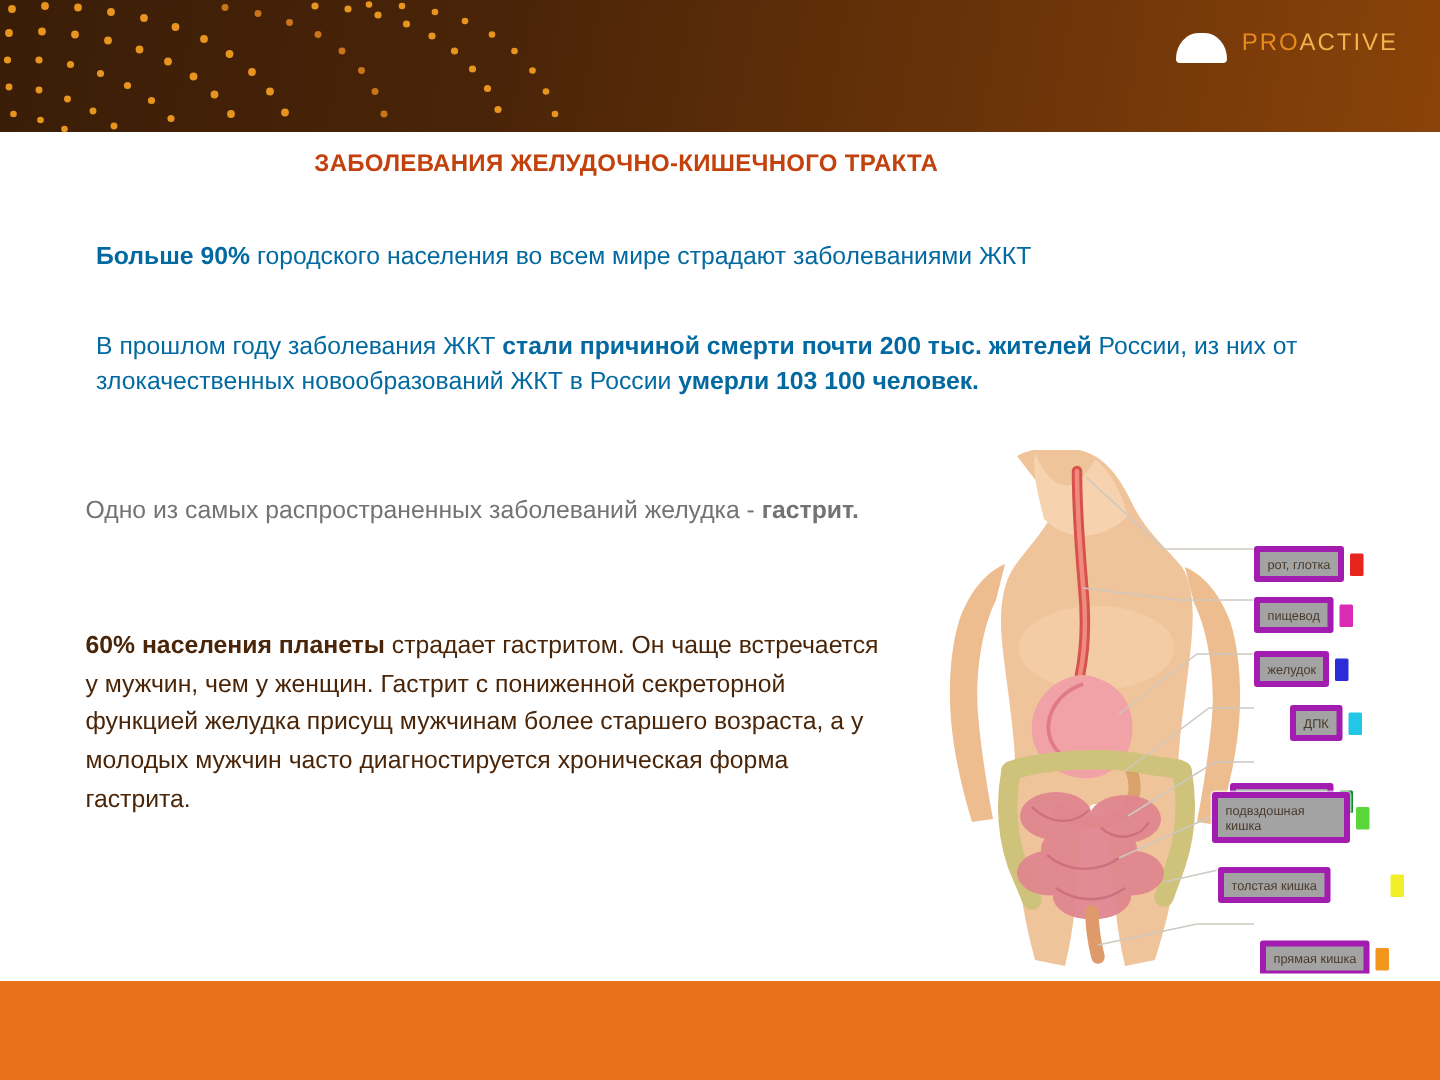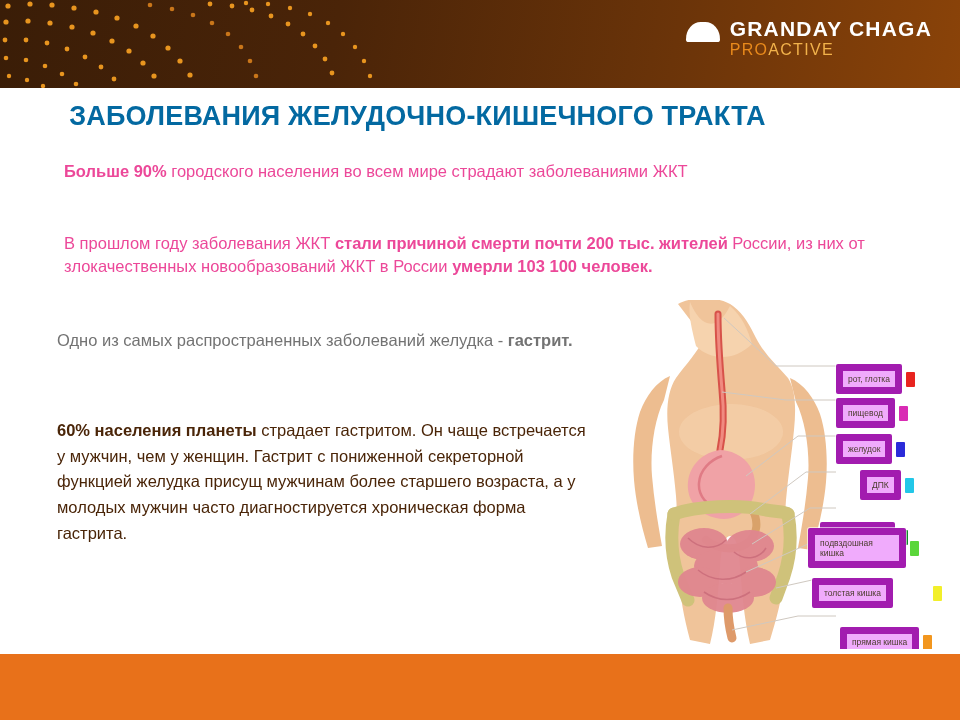--- a/index.html
+++ b/index.html
@@ -76,42 +76,41 @@
     width: 960px; height: 5px;
     background: #ffffff;
   }
 
   
   .title {
     position: absolute;
     left: 0; top: 101px;
     width: 835px;
     text-align: center;
-    font-size: 27px;
+    font-size: 16px;
     font-weight: bold;
+    color: #c2410c;
+    letter-spacing: 0.2px;
+  }
+
+  
+  .para {
+    position: absolute;
     color: #0369a1;
-    letter-spacing: 0.2px;
-  }
-
-  
-  .para {
-    position: absolute;
-    color: #ec4899;
     line-height: 1.42;
   }
   .p1 {
     left: 64px; top: 160px;
     width: 830px;
     font-size: 16.5px;
   }
   .p2 {
     left: 64px; top: 220px;
     width: 810px;
     font-size: 16.5px;
-    margin-top: 12px;
   }
   .p3 {
     left: 57px; top: 328px;
     width: 520px;
     font-size: 16.5px;
     color: #737373;
     line-height: 1.55;
   }
   .p4 {
     left: 57px; top: 418px;
@@ -136,22 +135,22 @@
     top: 48px;
     width: 172px;
   }
   .label-row {
     position: absolute;
     display: flex;
     align-items: center;
     gap: 4px;
   }
   .label-box {
-    background: #f0abfc;
-    border: 7px solid #a21caf;
+    background: #a3a3a3;
+    border: 4px solid #a21caf;
     border-radius: 2px;
     font-size: 8.5px;
     color: #4a3b2c;
     padding: 3px 5px;
     line-height: 1.18;
     white-space: nowrap;
     box-shadow: 0 0 0 1px rgba(255,255,255,0.6);
   }
   .label-box.two-line { white-space: normal; width: 74px; }
   .swatch {
@@ -230,21 +229,20 @@
           <circle cx="228" cy="34" r="2.3"></circle>
           <circle cx="241" cy="47" r="2.3"></circle>
           <circle cx="250" cy="61" r="2.3"></circle>
           <circle cx="256" cy="76" r="2.3"></circle>
       </g>
     </svg>
 
     <div class="logo-wrap">
       <div class="logo-mark"></div>
       <div class="logo-text">
-        <span class="logo-main">GRANDAY CHAGA</span>
         <span class="logo-sub"><span>PRO</span><span class="accent">ACTIVE</span></span>
       </div>
     </div>
   </div>
 
   <div class="title">ЗАБОЛЕВАНИЯ ЖЕЛУДОЧНО-КИШЕЧНОГО ТРАКТА</div>
 
   <div class="para p1">
     <span class="b">Больше 90%</span><span> городского населения во всем мире страдают заболеваниями ЖКТ</span>
   </div>

